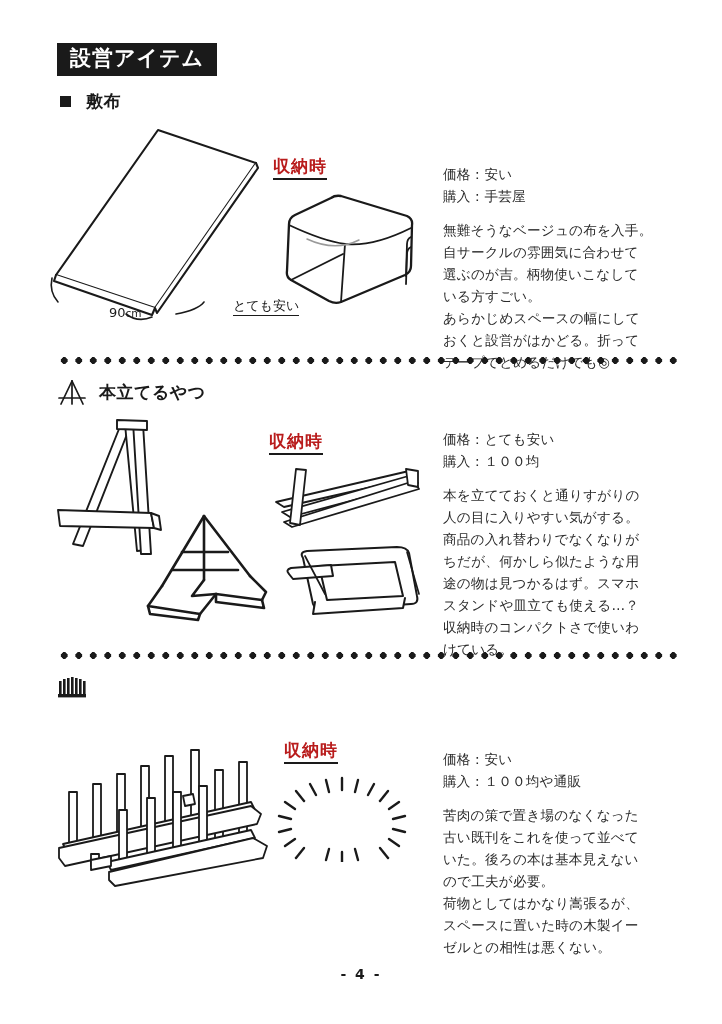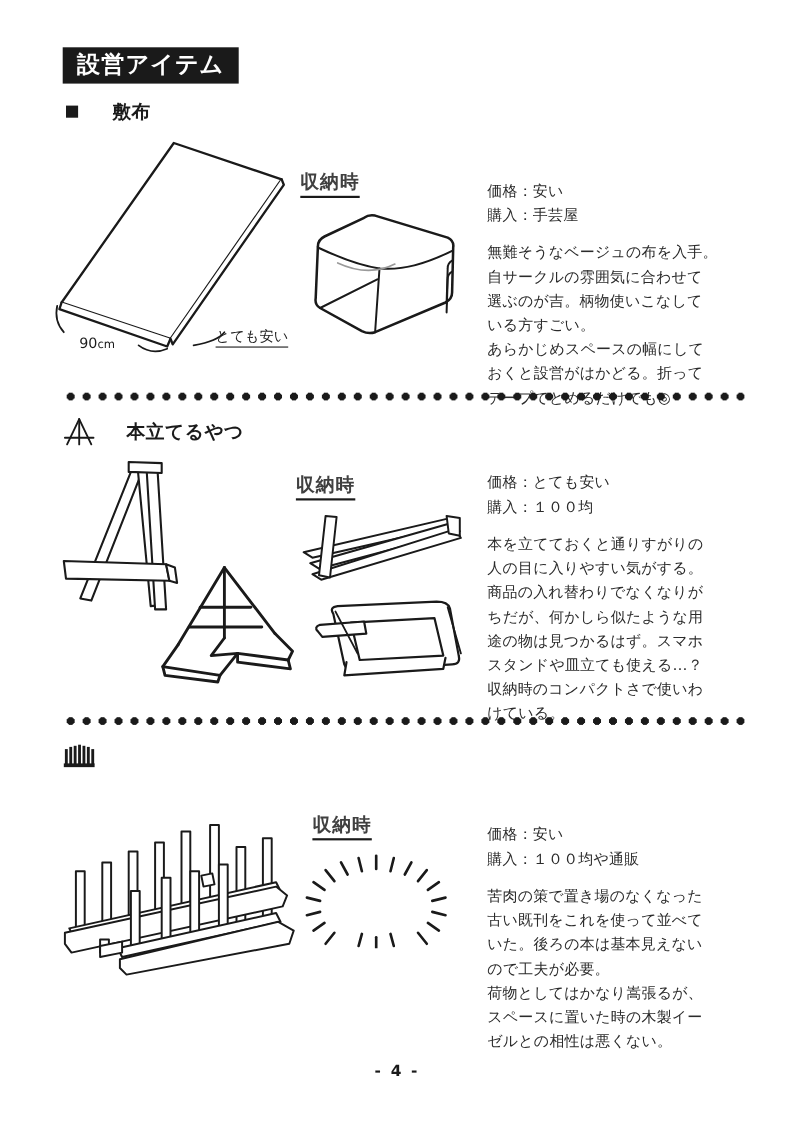--- a/index.html
+++ b/index.html
@@ -31,21 +31,21 @@
     letter-spacing: 1px;
     padding: 4px 13px 6px 13px;
     line-height: 1.1;
   }
 
   
   .section-head {
     position: absolute;
     display: flex;
     align-items: center;
-    gap: 28px;
+    gap: 12px;
   }
   .section-head .head-icon {
     width: 30px;
     height: 28px;
     display: block;
     flex: 0 0 auto;
   }
   .section-head .head-label {
     font-size: 17px;
     font-weight: bold;
@@ -71,21 +71,21 @@
     background-size: 14.5px 7px;
     background-repeat: repeat-x;
     background-position: left center;
   }
 
   
   .storage-label {
     position: absolute;
     font-size: 17px;
     font-weight: bold;
-    color: #404040;
+    color: #b91c1c;
     letter-spacing: 1px;
     border-bottom: 2px solid #1a1a1a;
     padding-bottom: 1px;
     line-height: 1.15;
   }
 
   
   .info-col {
     position: absolute;
     width: 216px;
@@ -103,20 +103,21 @@
     position: absolute;
     display: block;
   }
 
   
   .anno {
     position: absolute;
     font-size: 13px;
     color: #1a1a1a;
     white-space: nowrap;
+    margin-left: 37px;
   }
   .anno.underlined { border-bottom: 1.5px solid #1a1a1a; }
   .anno .small { font-size: 10.5px; }
 
   
   .burst {
     position: absolute;
     width: 132px;
     height: 86px;
   }

